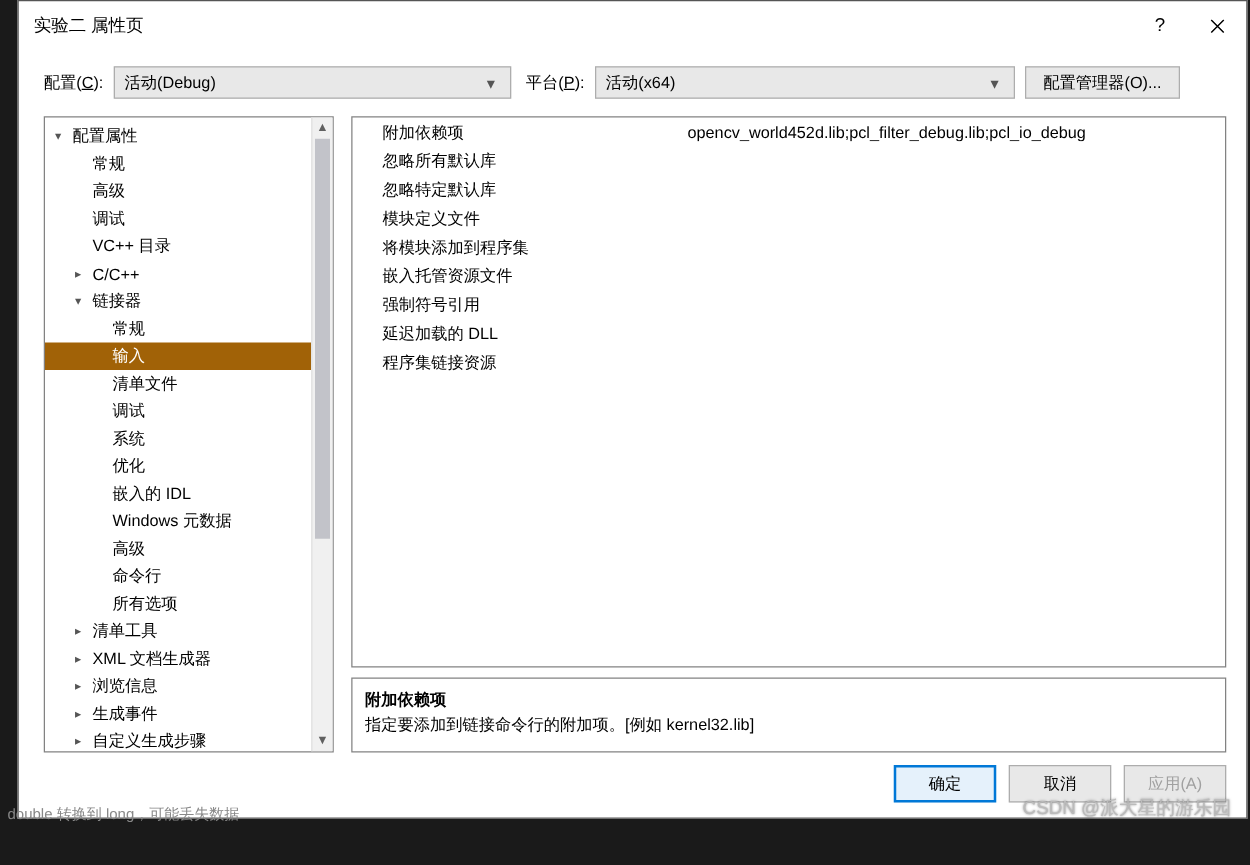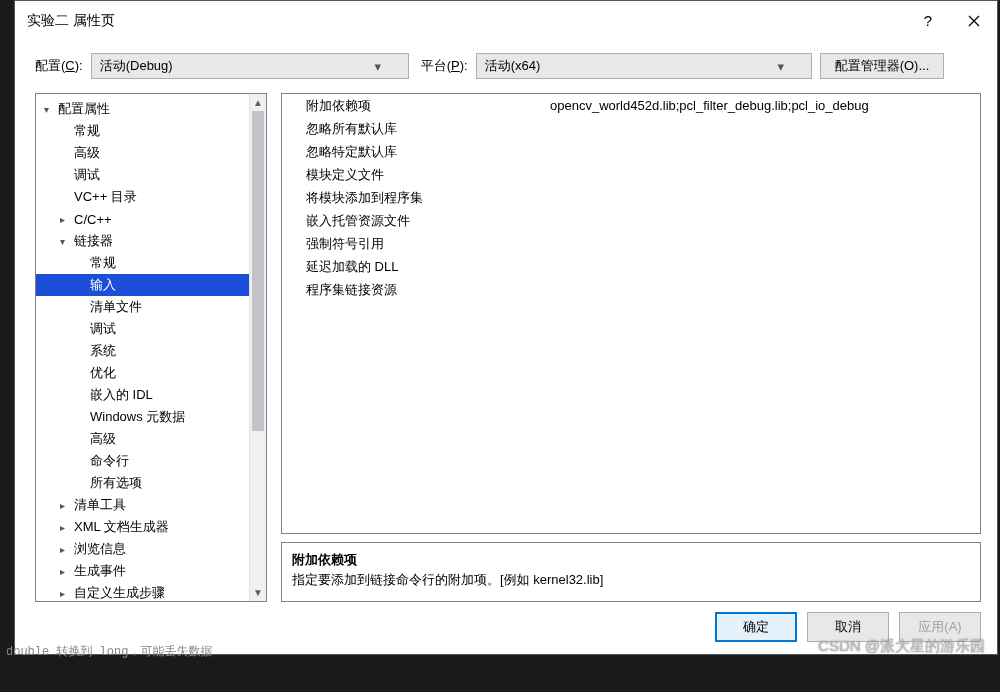--- a/index.html
+++ b/index.html
@@ -63,21 +63,21 @@
     .config-row label {
       color: #000;
     }
     .config-row label .hotkey { text-decoration: underline; }
     .dropdown {
       height: 26px;
       background: #e8e8e8;
       border: 1px solid #adadad;
       display: flex;
       align-items: center;
-      padding: 0 21px 0 8px;
+      padding: 0 6px 0 8px;
       color: #000;
       position: relative;
     }
     .dropdown .dd-text { flex: 1; }
     .dropdown .dd-arrow {
       width: 18px;
       text-align: center;
       color: #555;
     }
     .dd-config { flex: 1; max-width: 318px; }
@@ -148,21 +148,21 @@
       color: #000;
       white-space: nowrap;
     }
     .tree-item .toggle {
       width: 14px;
       display: inline-block;
       color: #555;
       font-size: 10px;
     }
     .tree-item.selected {
-      background: #1d4ed8;
+      background: #a16207;
       color: #fff;
     }
     .indent-1 { padding-left: 24px; }
     .indent-2 { padding-left: 40px; }
 
     
     .right-panel {
       flex: 1;
       display: flex;
       flex-direction: column;
@@ -239,21 +239,20 @@
       color: #bbb;
       font-size: 15px;
       text-shadow: 0 0 2px rgba(0,0,0,0.5);
     }
     .bg-text {
       position: absolute;
       left: 6px;
       bottom: 32px;
       color: #888;
       font-size: 12px;
-      font-family: Liberation Mono, monospace;
     }
   </style>
 </head>
 <body>
 
 <div class="dialog">
 
   <div class="titlebar">
     <span class="title">实验二 属性页</span>
     <div class="tb-btn help">?</div>

